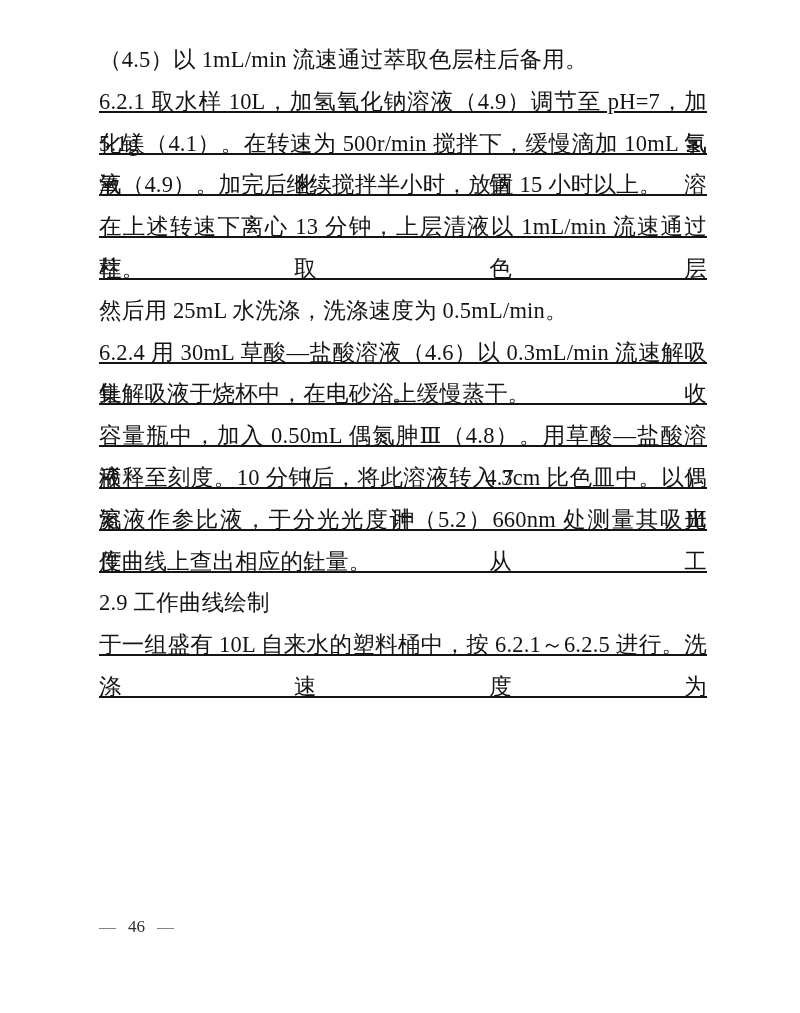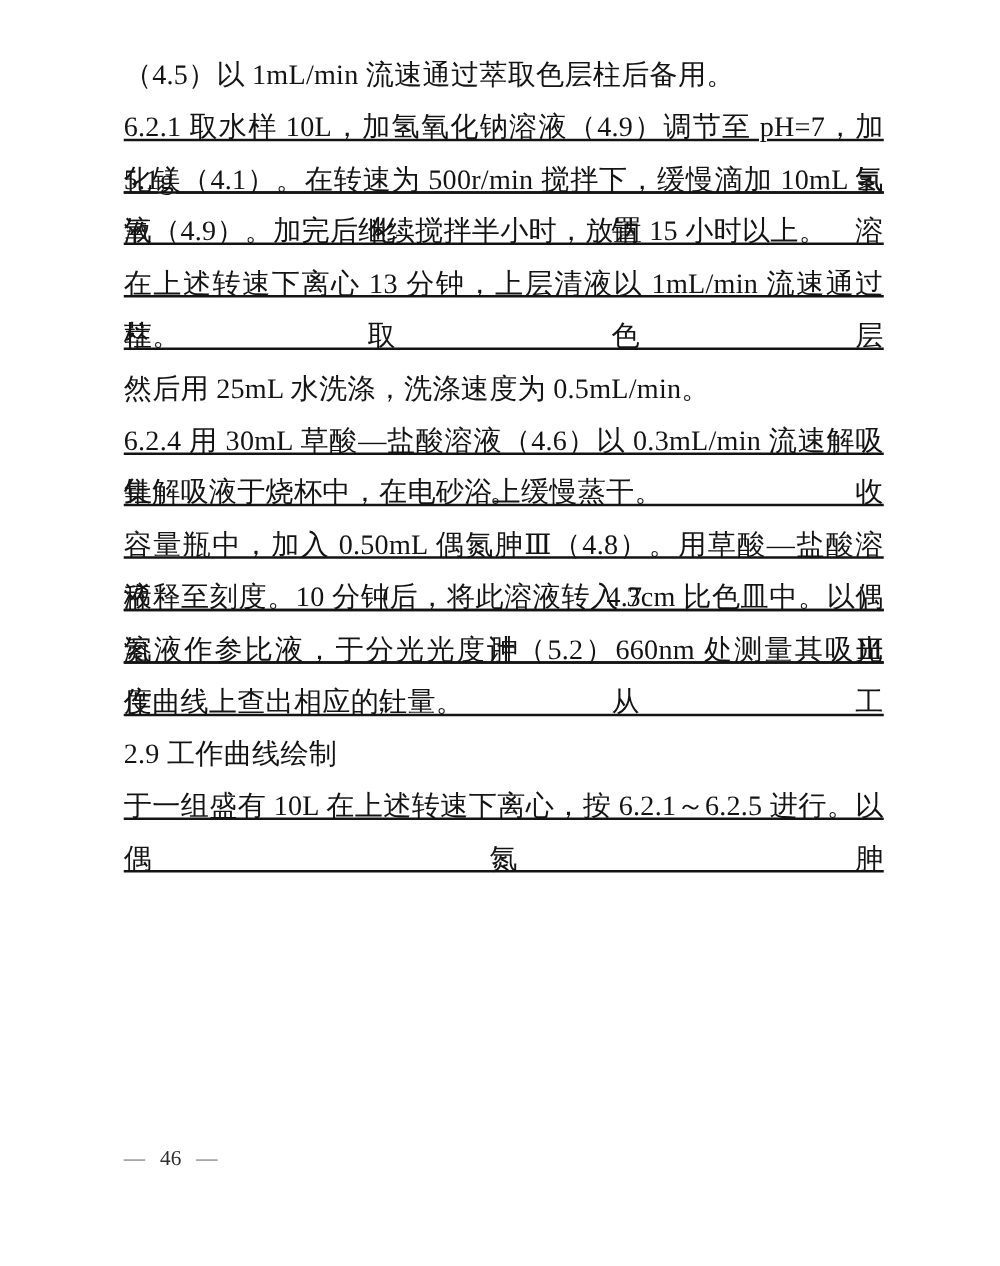--- a/index.html
+++ b/index.html
@@ -73,21 +73,21 @@
     <div class="line j">在上述转速下离心 13 分钟，上层清液以 1mL/min 流速通过萃取色层</div>
     <div class="line">柱。</div>
     <div class="line">然后用 25mL 水洗涤，洗涤速度为 0.5mL/min。</div>
     <div class="line j">6.2.4 用 30mL 草酸—盐酸溶液（4.6）以 0.3mL/min 流速解吸钍。收</div>
     <div class="line">集解吸液于烧杯中，在电砂浴上缓慢蒸干。</div>
     <div class="line j">容量瓶中，加入 0.50mL 偶氮胂Ⅲ（4.8）。用草酸—盐酸溶液（4.7）</div>
     <div class="line j">稀释至刻度。10 分钟后，将此溶液转入 3cm 比色皿中。以偶氮胂Ⅲ</div>
     <div class="line j">溶液作参比液，于分光光度计（5.2）660nm 处测量其吸光度，从工</div>
     <div class="line">作曲线上查出相应的钍量。</div>
     <div class="line">2.9 工作曲线绘制</div>
-    <div class="line j">于一组盛有 10L 在上述转速下离心，按 6.2.1～6.2.5 进行。以偶氮胂</div>
+    <div class="line j">于一组盛有 10L 自来水的塑料桶中，按 6.2.1～6.2.5 进行。洗涤速度为</div>
   </div>
 
   <div class="footer">
     <span class="dash">—</span>
     <span class="pagenum">46</span>
     <span class="dash">—</span>
   </div>
 </div>
 
 </body></html>

